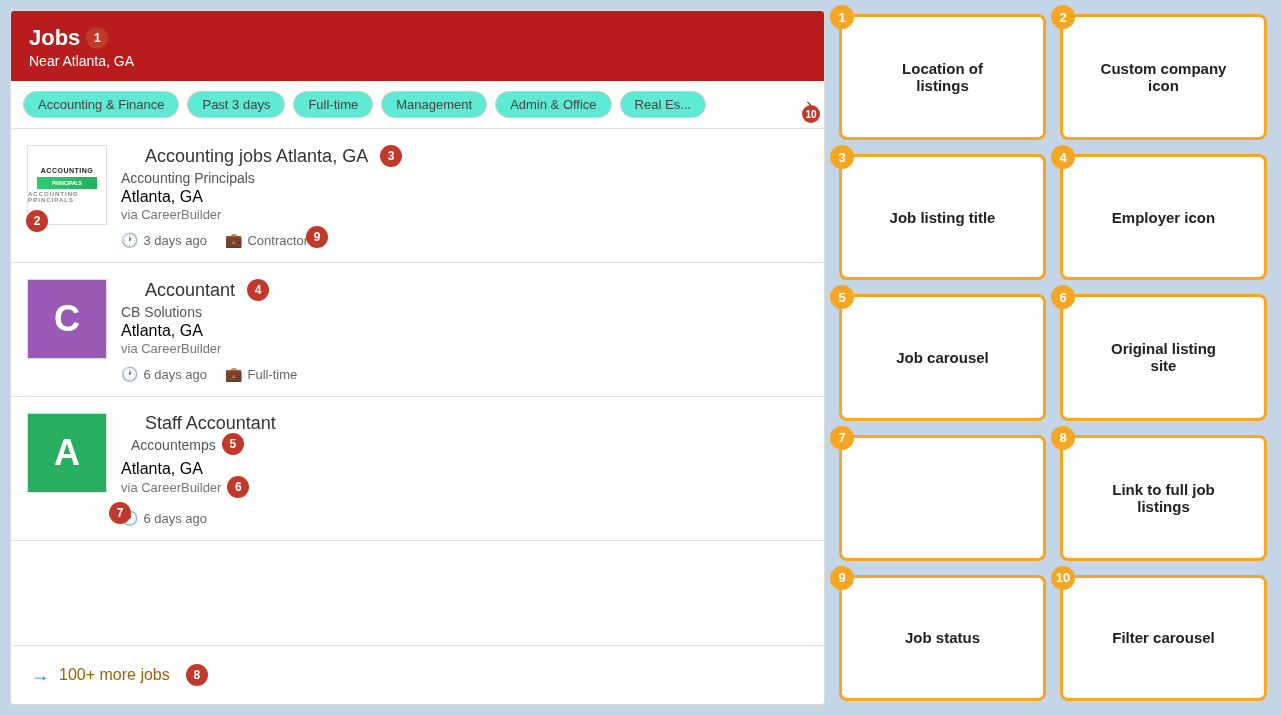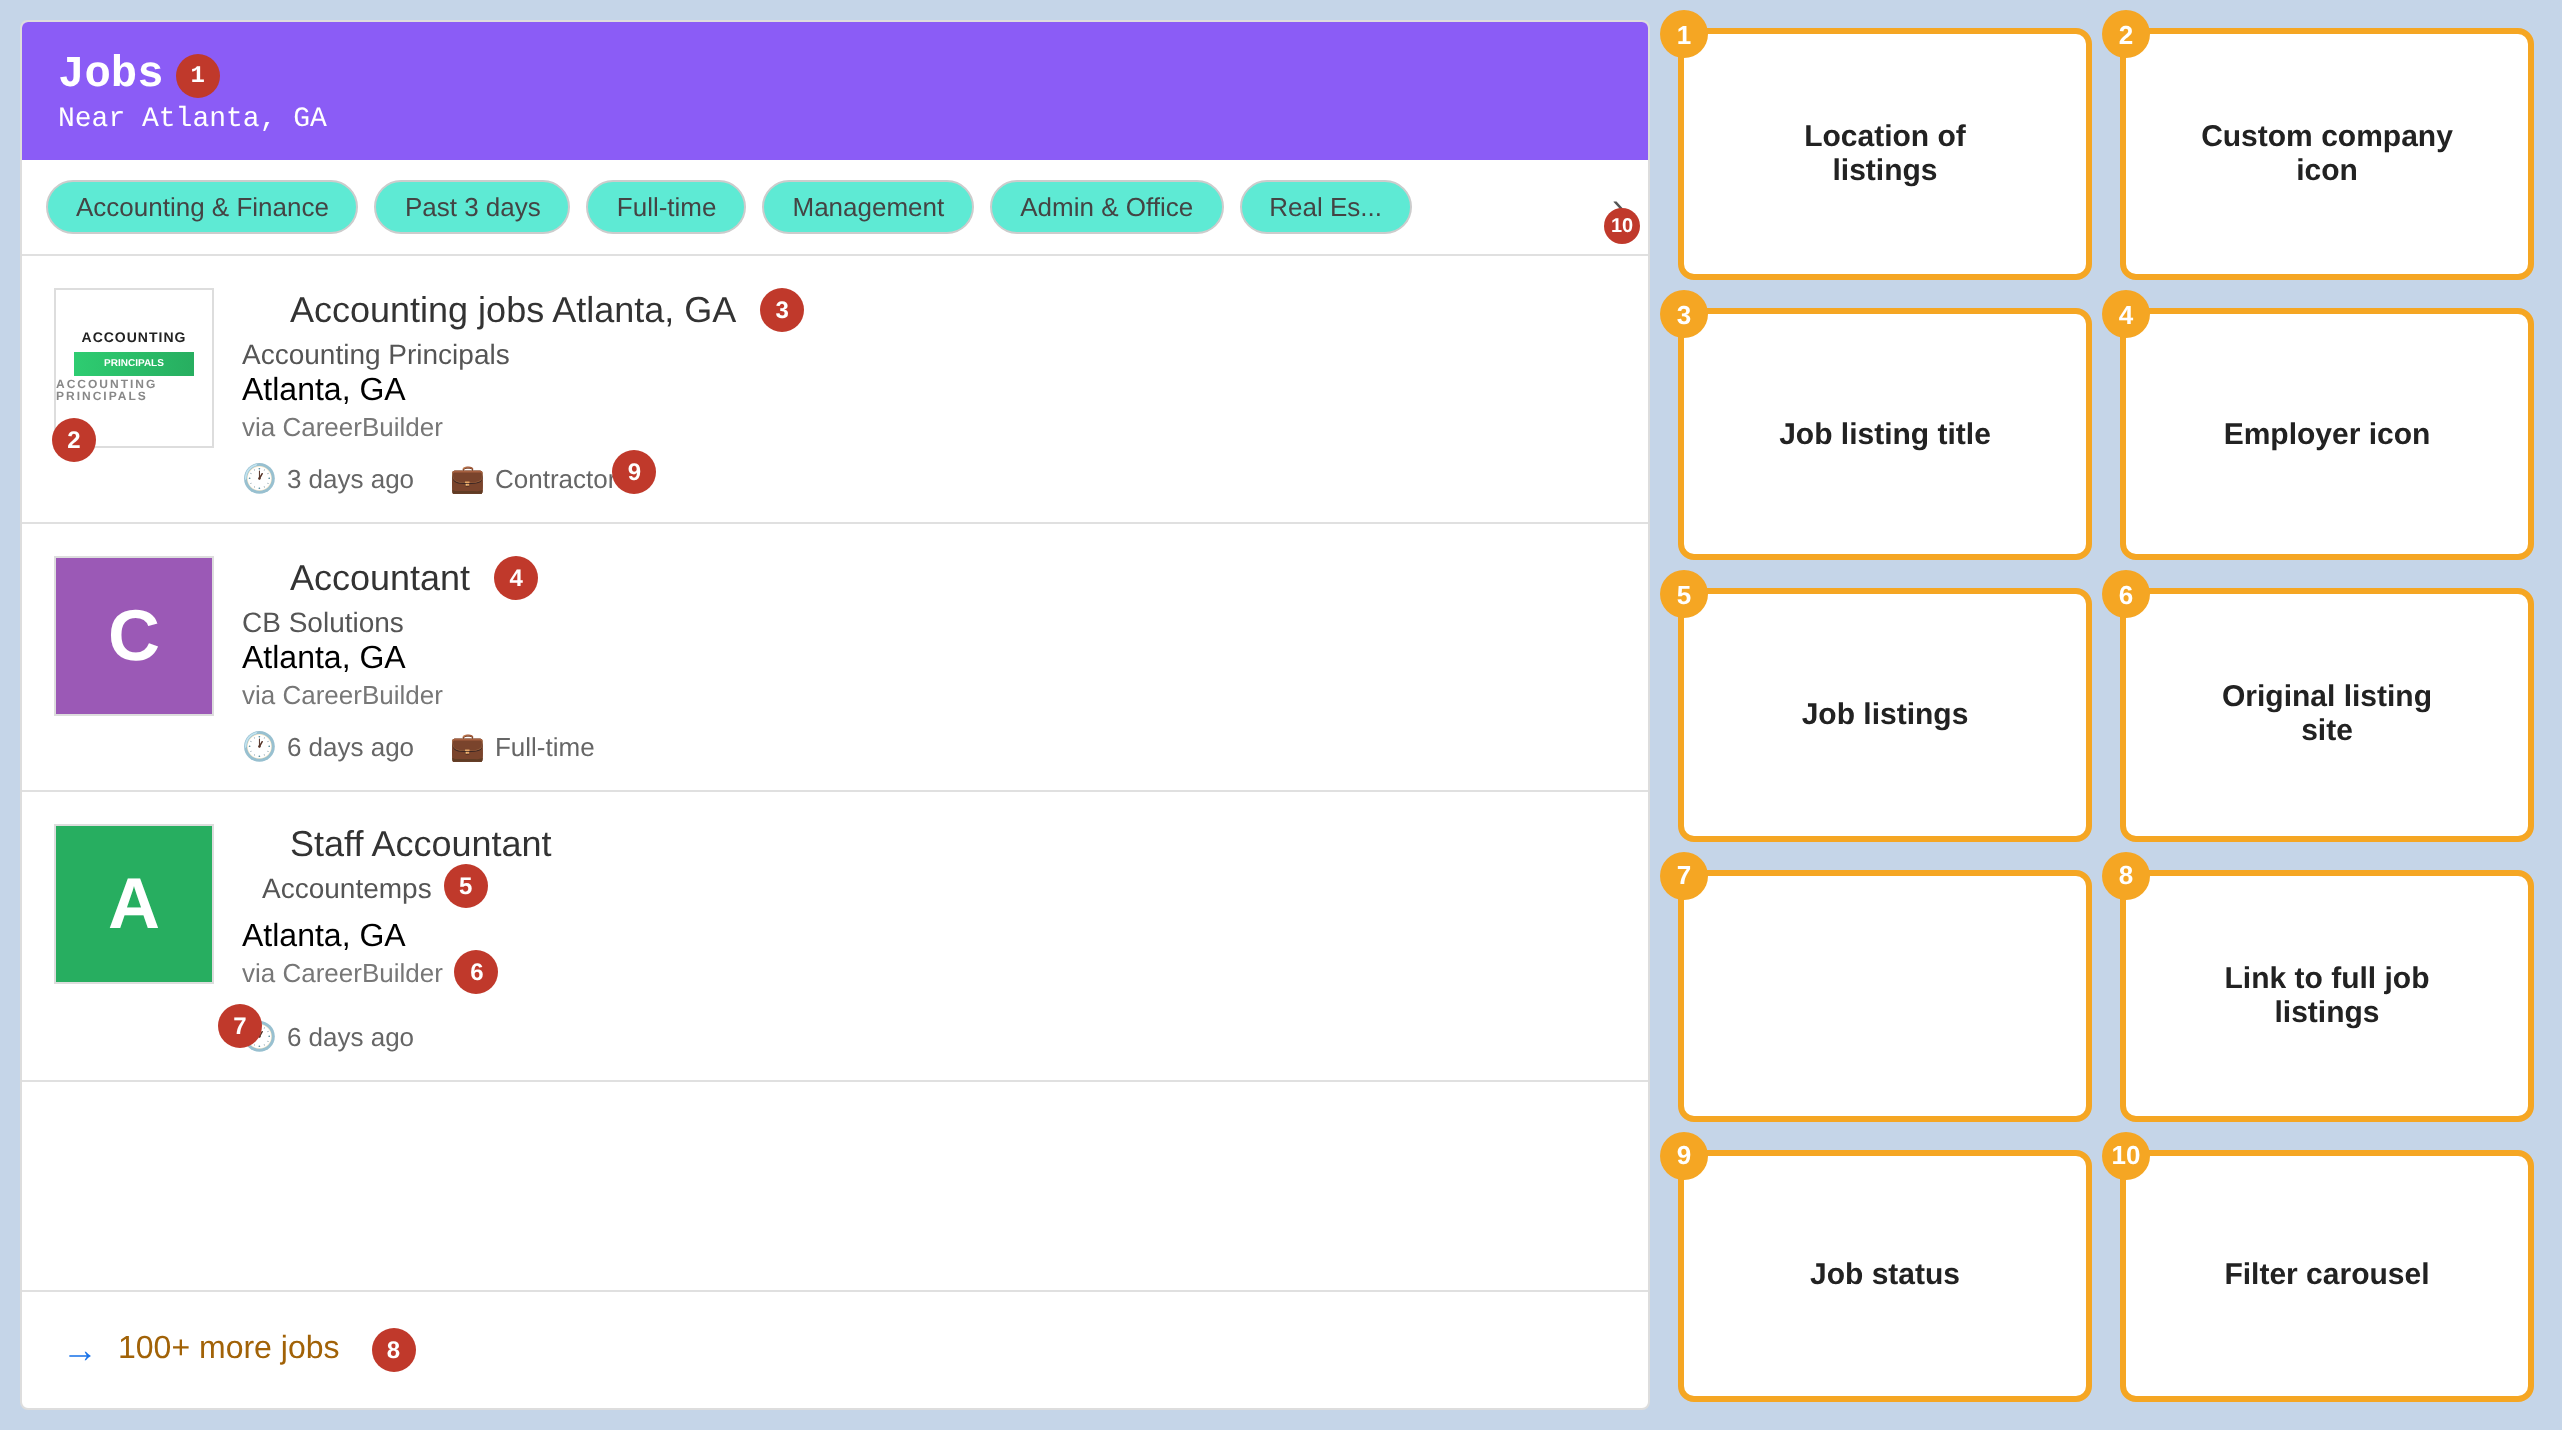--- a/index.html
+++ b/index.html
@@ -18,24 +18,23 @@
       background: #fff;
       border: 1px solid #ddd;
       display: flex;
       flex-direction: column;
       margin: 10px;
       border-radius: 4px;
       overflow: hidden;
     }
 
     .jobs-header {
-      background: #8b5cf6;
+      background: #b91c1c;
       padding: 14px 18px 12px 18px;
       position: relative;
-      font-family: Liberation Mono, monospace;
     }
     .jobs-title {
       color: #fff;
       font-size: 22px;
       font-weight: bold;
     }
     .jobs-subtitle {
       color: #fff;
       font-size: 14px;
       margin-top: 2px;
@@ -428,21 +427,21 @@
     <span class="annotation-badge">3</span>
     <span>Job listing title</span>
   </div>
   <div class="annotation-cell">
     <span class="annotation-badge">4</span>
     <span>Employer icon</span>
   </div>
 
   <div class="annotation-cell">
     <span class="annotation-badge">5</span>
-    <span>Job listings</span>
+    <span>Job carousel</span>
   </div>
   <div class="annotation-cell">
     <span class="annotation-badge">6</span>
     <span>Original listing<br>site</span>
   </div>
 
   <div class="annotation-cell">
     <span class="annotation-badge">7</span>
   </div>
   <div class="annotation-cell">

